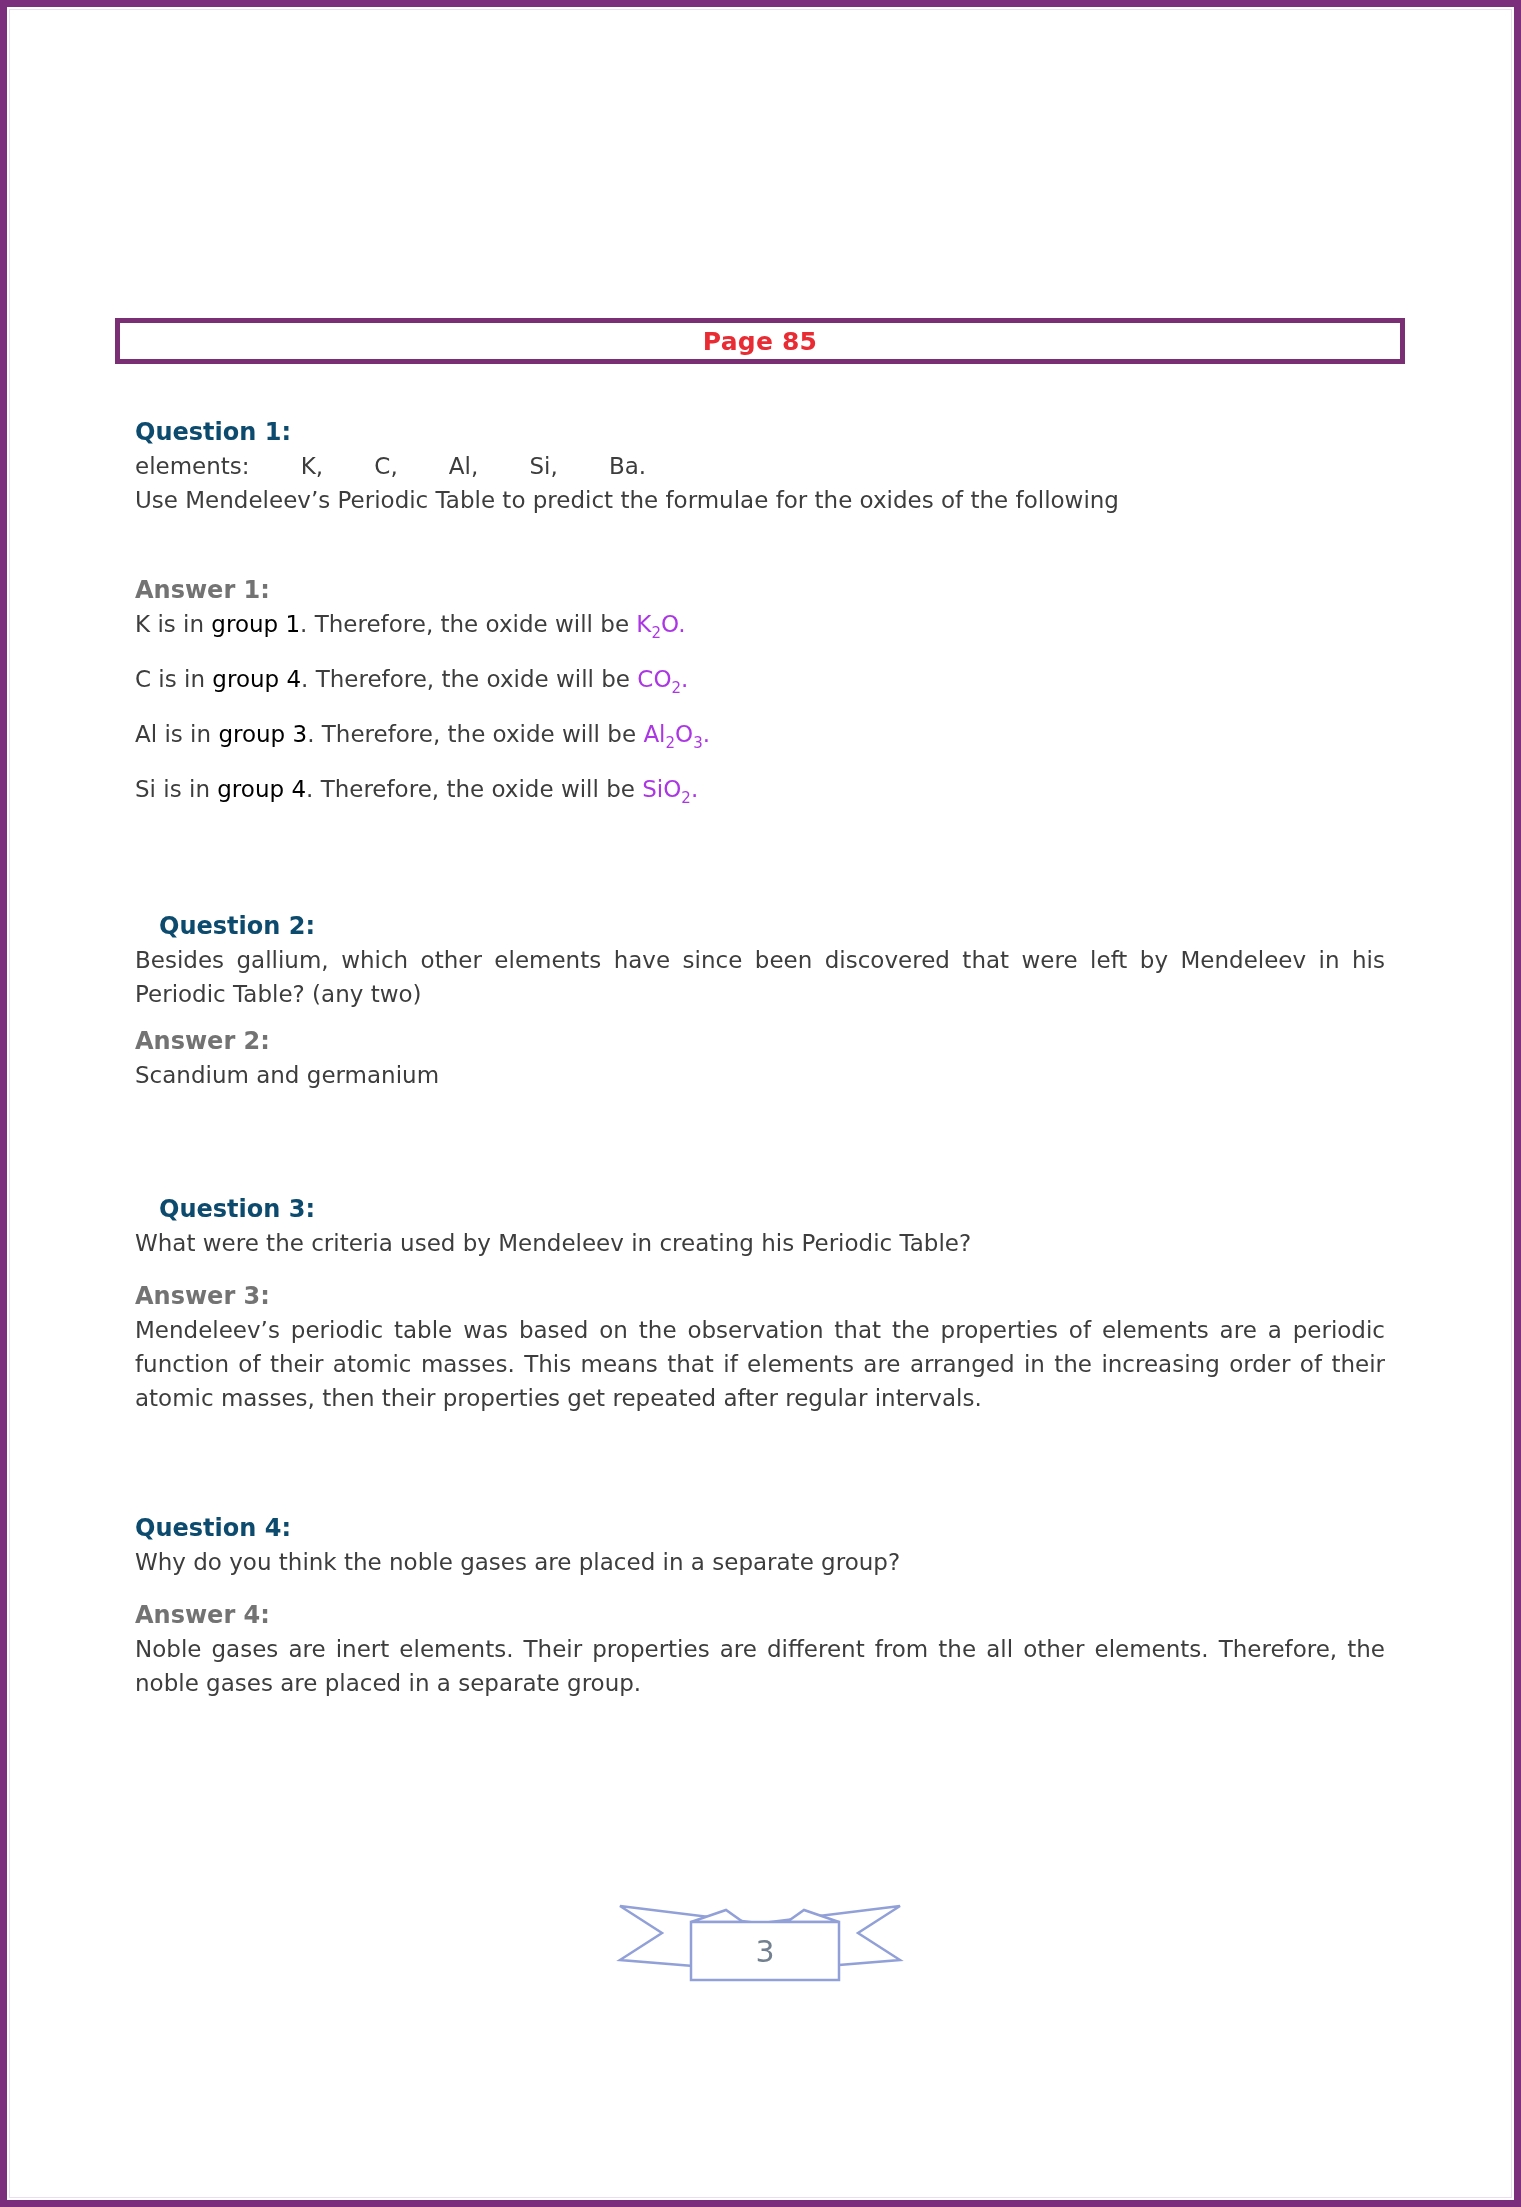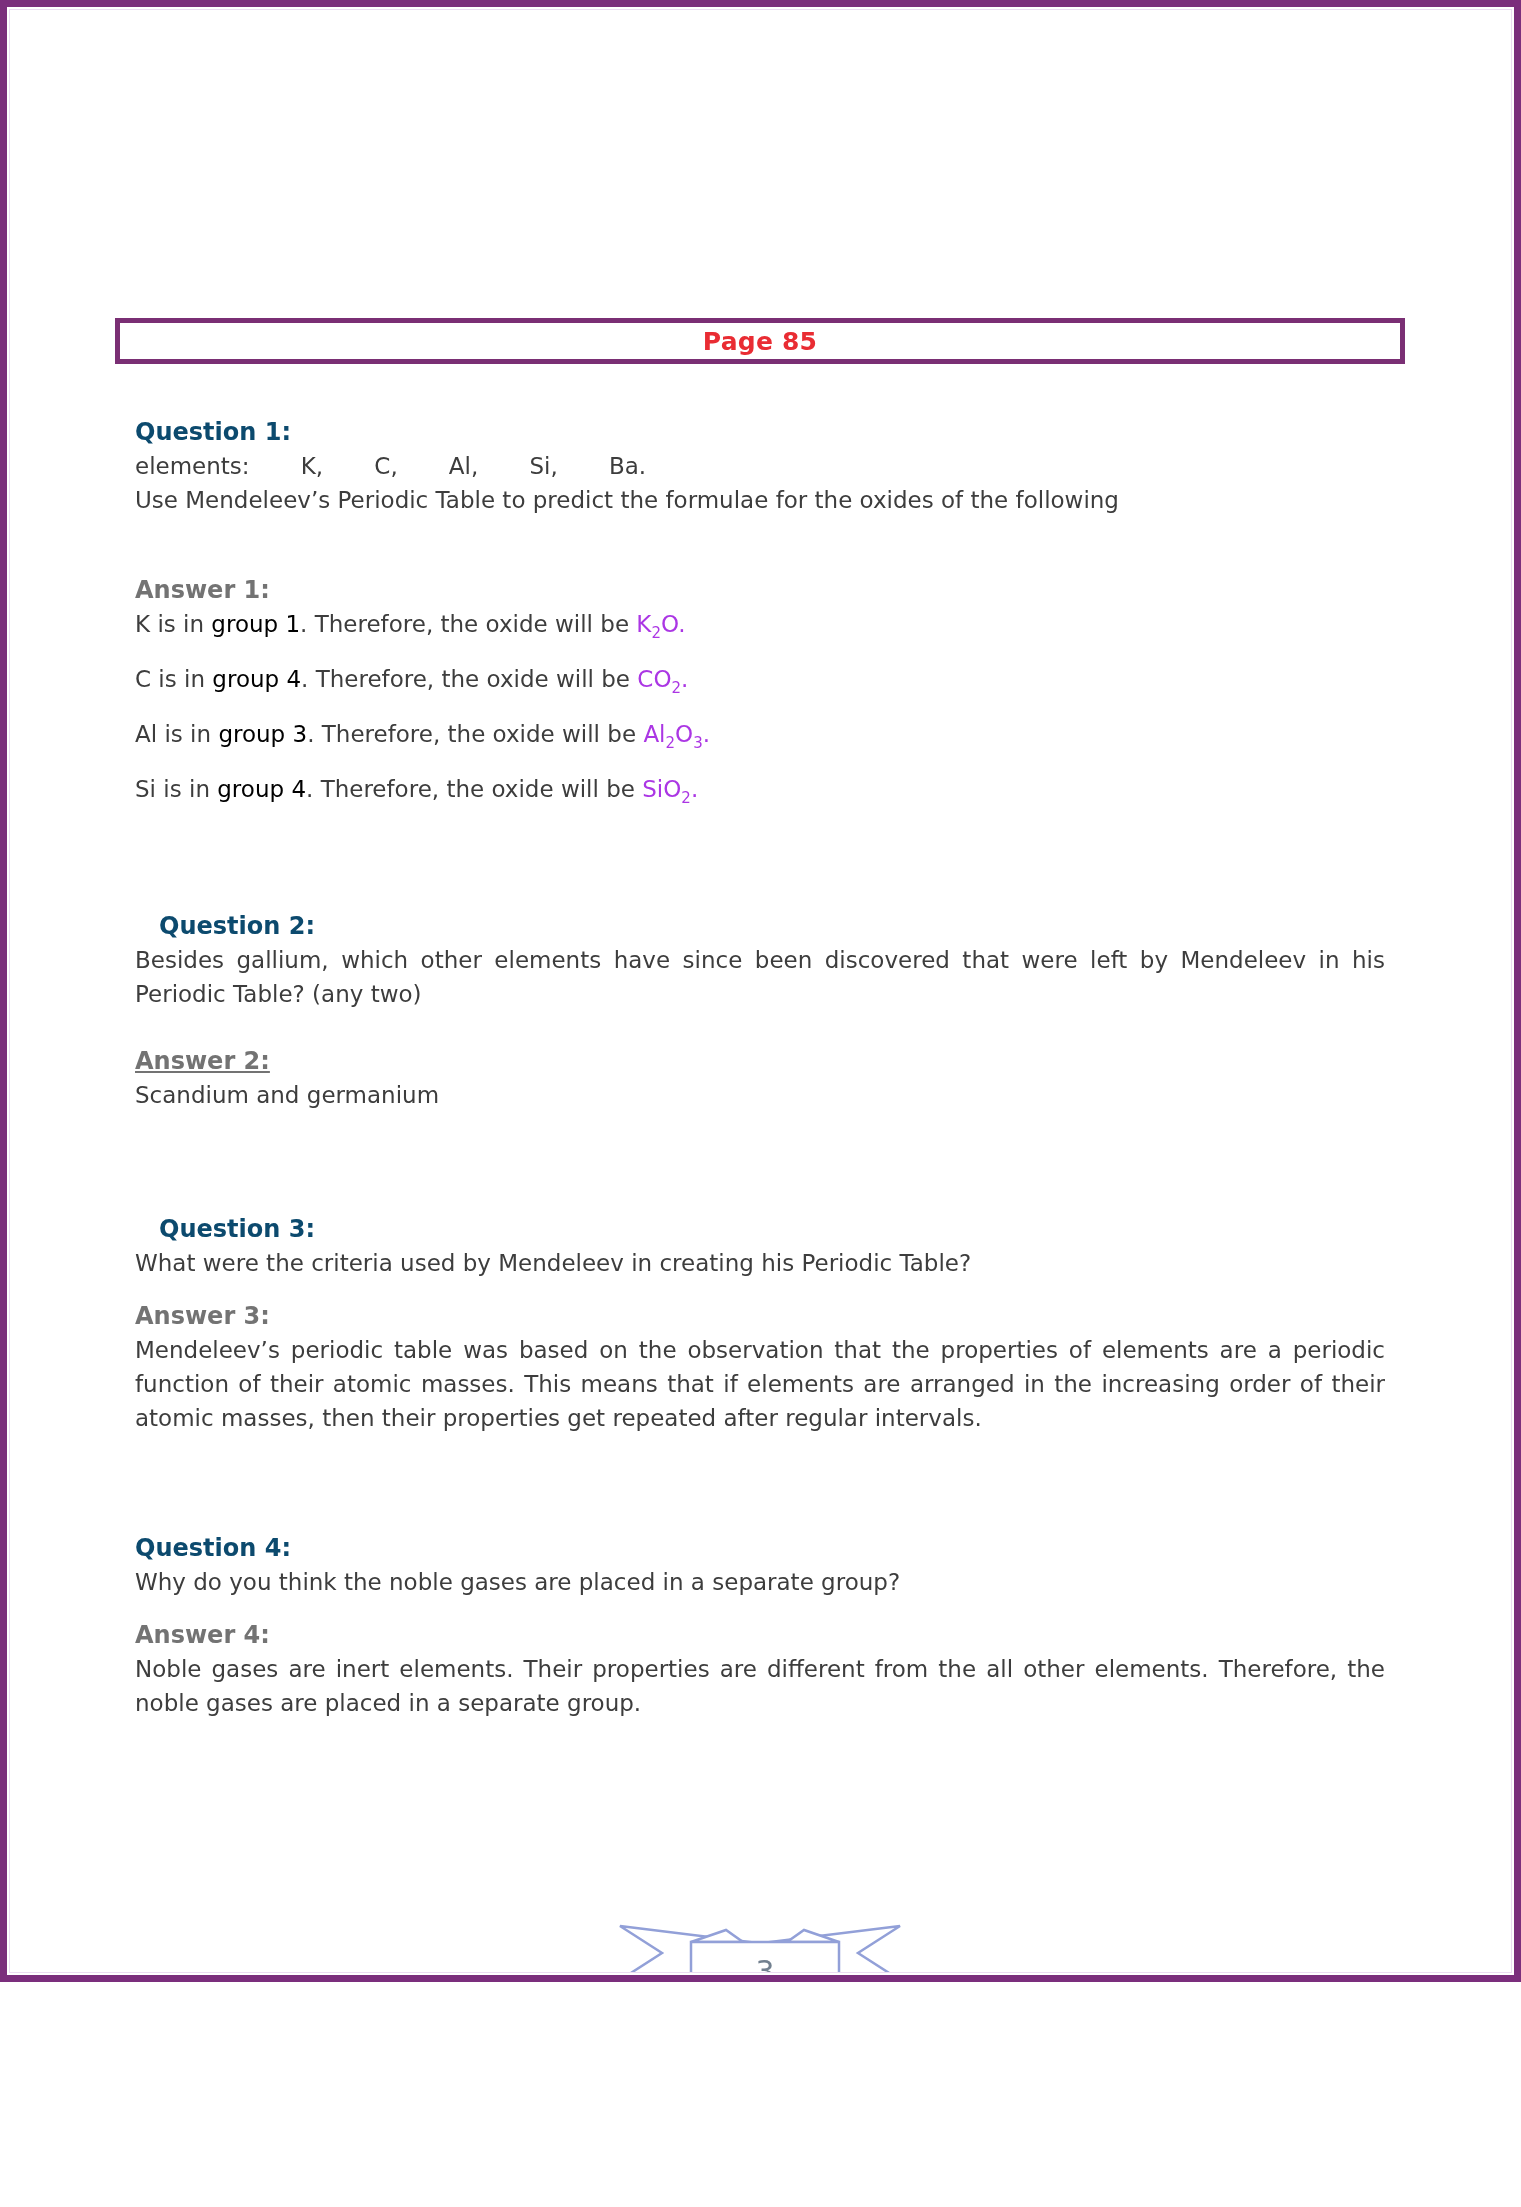--- a/index.html
+++ b/index.html
@@ -2,21 +2,21 @@
 <html><head>
 <meta charset="utf-8">
 <style>
   * { box-sizing: border-box; margin: 0; padding: 0; }
   html, body { background: #ffffff; }
   body {
     width: 1521px; height: 2207px;
     font-family: "DejaVu Sans", "Liberation Sans", sans-serif;
   }
   .page {
-    width: 1521px; height: 1982px;
+    width: 1521px; height: 2207px;
     border: 7px solid #7b2e7c;
     background: #ffffff;
     position: relative;
   }
   .inner {
     position: absolute; inset: 2px;
     border: 1px solid #ecdcf2;
     background: #ffffff;
     overflow: hidden;
   }
@@ -36,21 +36,21 @@
   .line, .para { color: #3d3d3d; font-size: 23px; line-height: 34px; }
   .para { text-align: justify; }
   .pre-line { white-space: pre-wrap; }
   .oxide { margin-bottom: 18px; }
   .grp { color: #000000; }
   .formula { color: #ab36e4; }
   .sb { font-size: 15px; position: relative; top: 6px; }
   .m51  { margin-top: 51px; }
   .m56  { margin-top: 56px; }
   .m100 { margin-top: 100px; margin-left: 24px; }
-  .m33  { margin-top: 33px; text-decoration: underline; }
+  .m33  { margin-top: 13px; }
   .m19  { margin-top: 19px; }
   .m96  { margin-top: 96px; }
   .ribbon-wrap { margin: 198px auto 0 auto; width: 292px; height: 85px; }
   .ribbon-num {
     font-family: "DejaVu Sans", "Liberation Sans", sans-serif;
     font-size: 30px; fill: #72808f;
   }
 </style>
 </head>
 <body>

